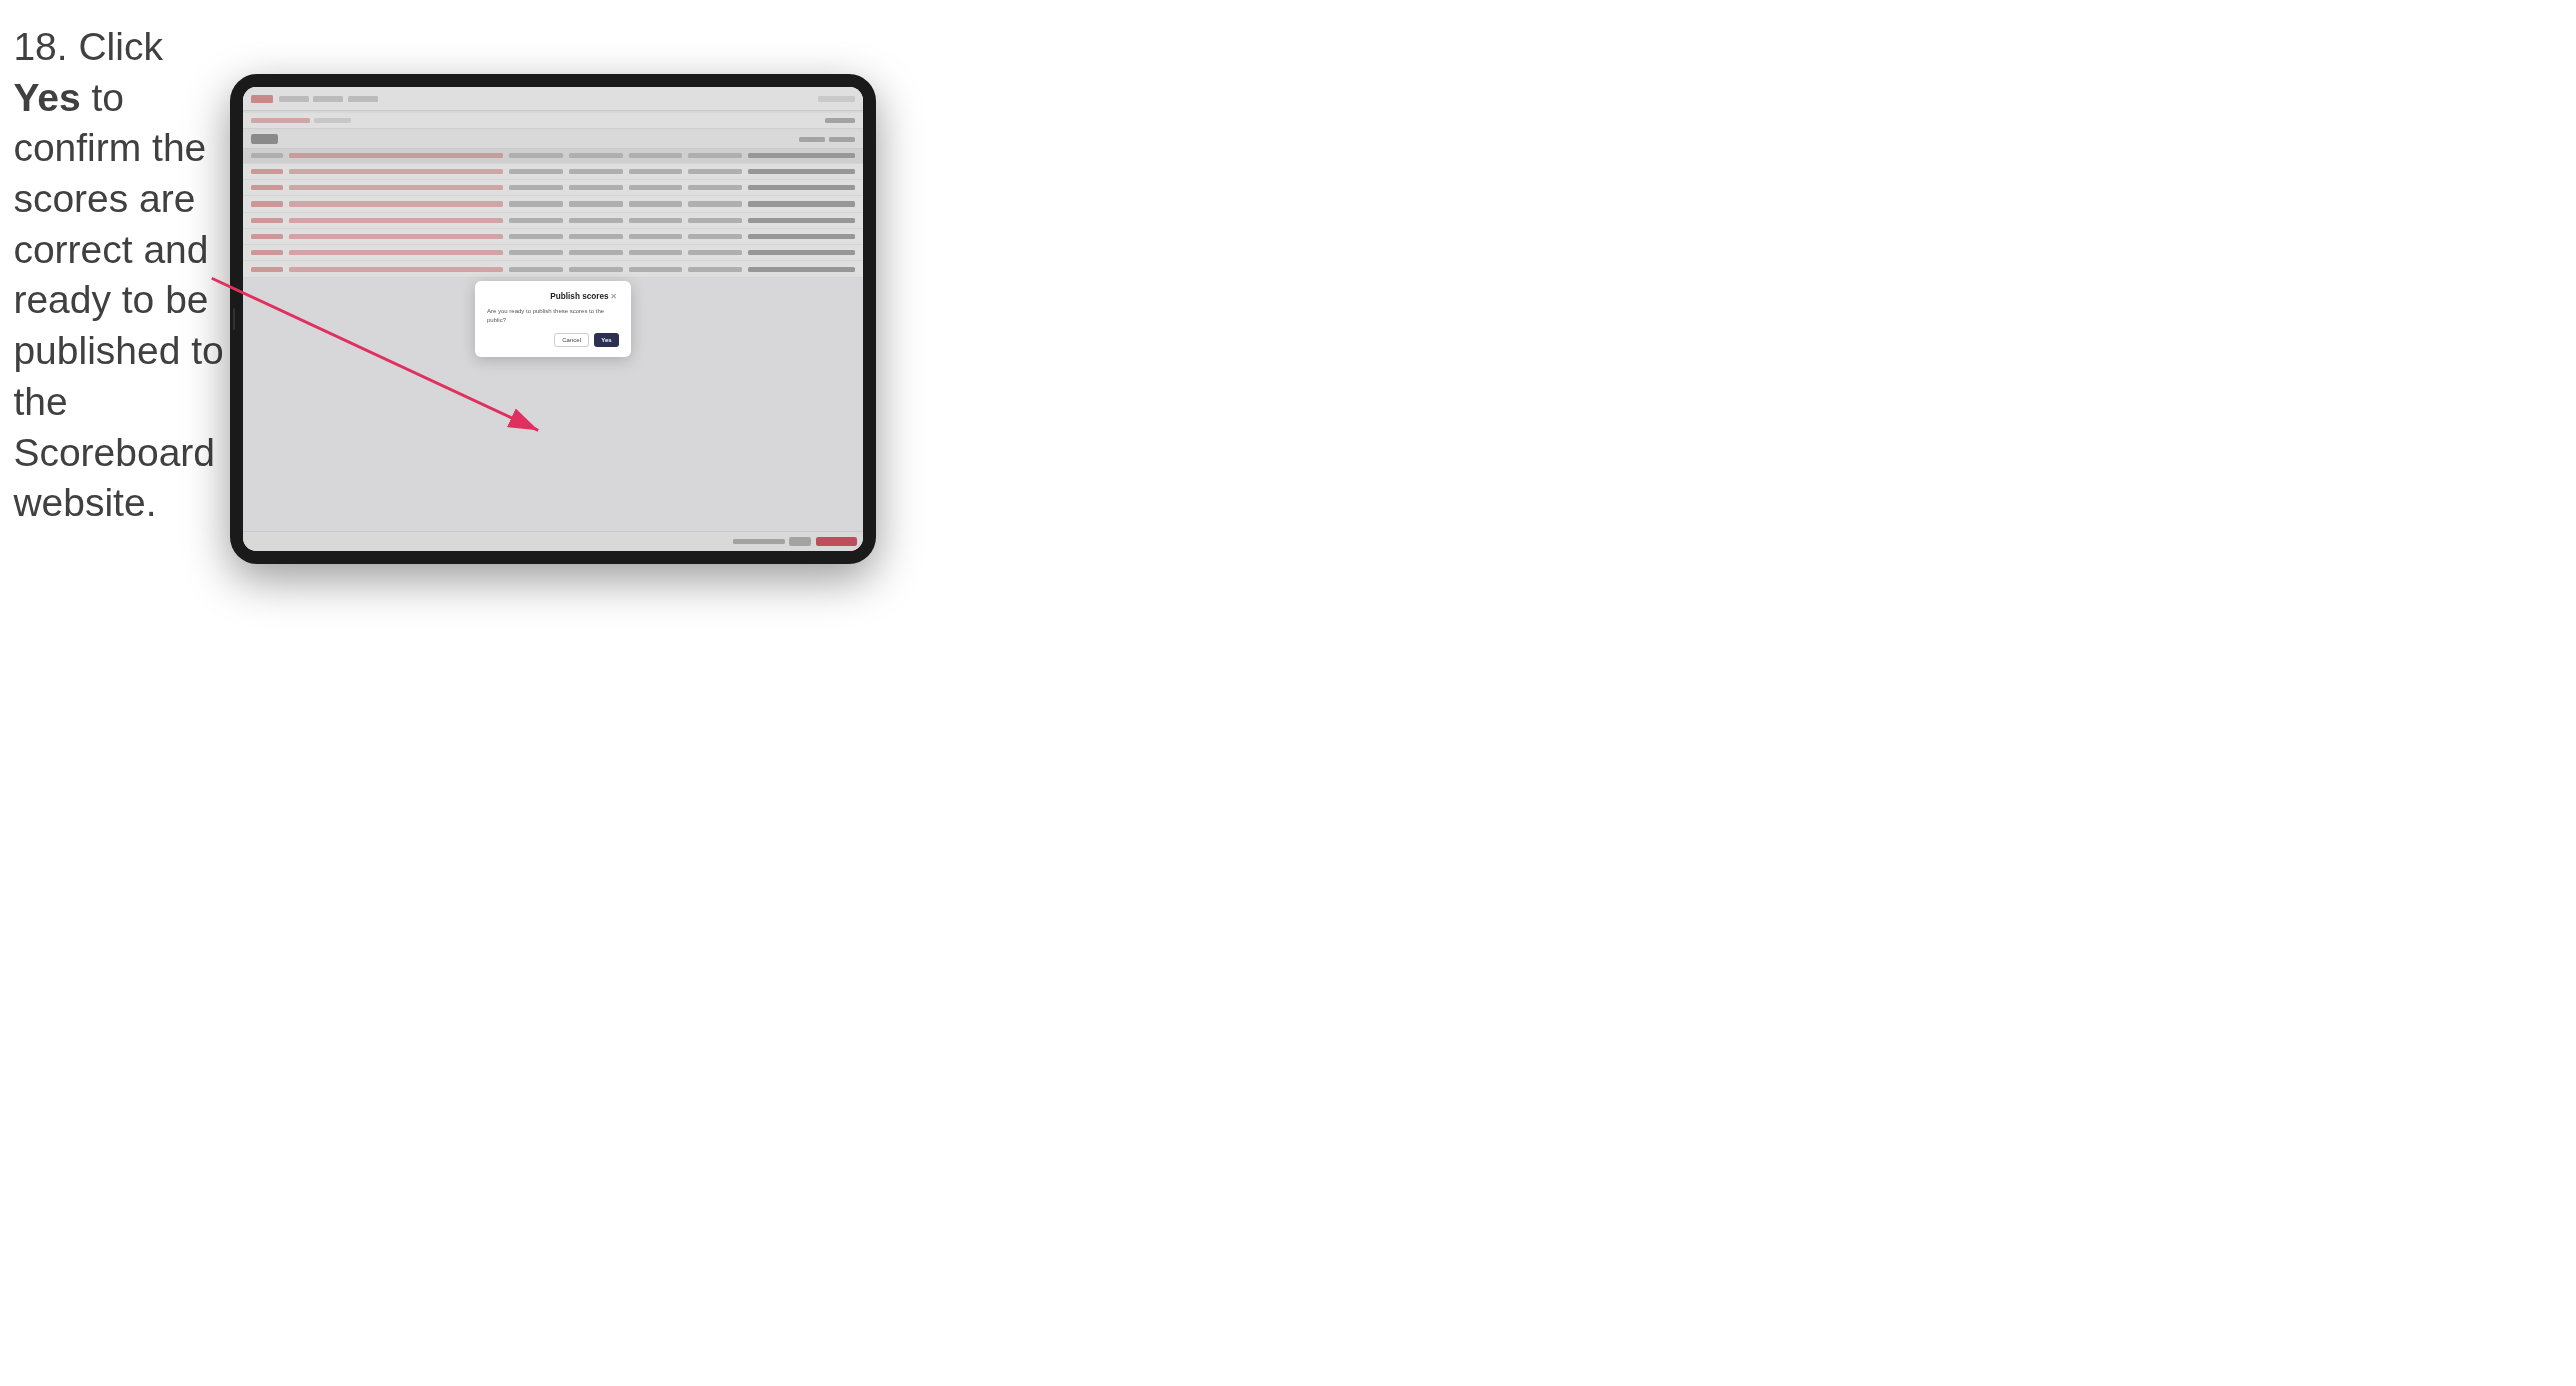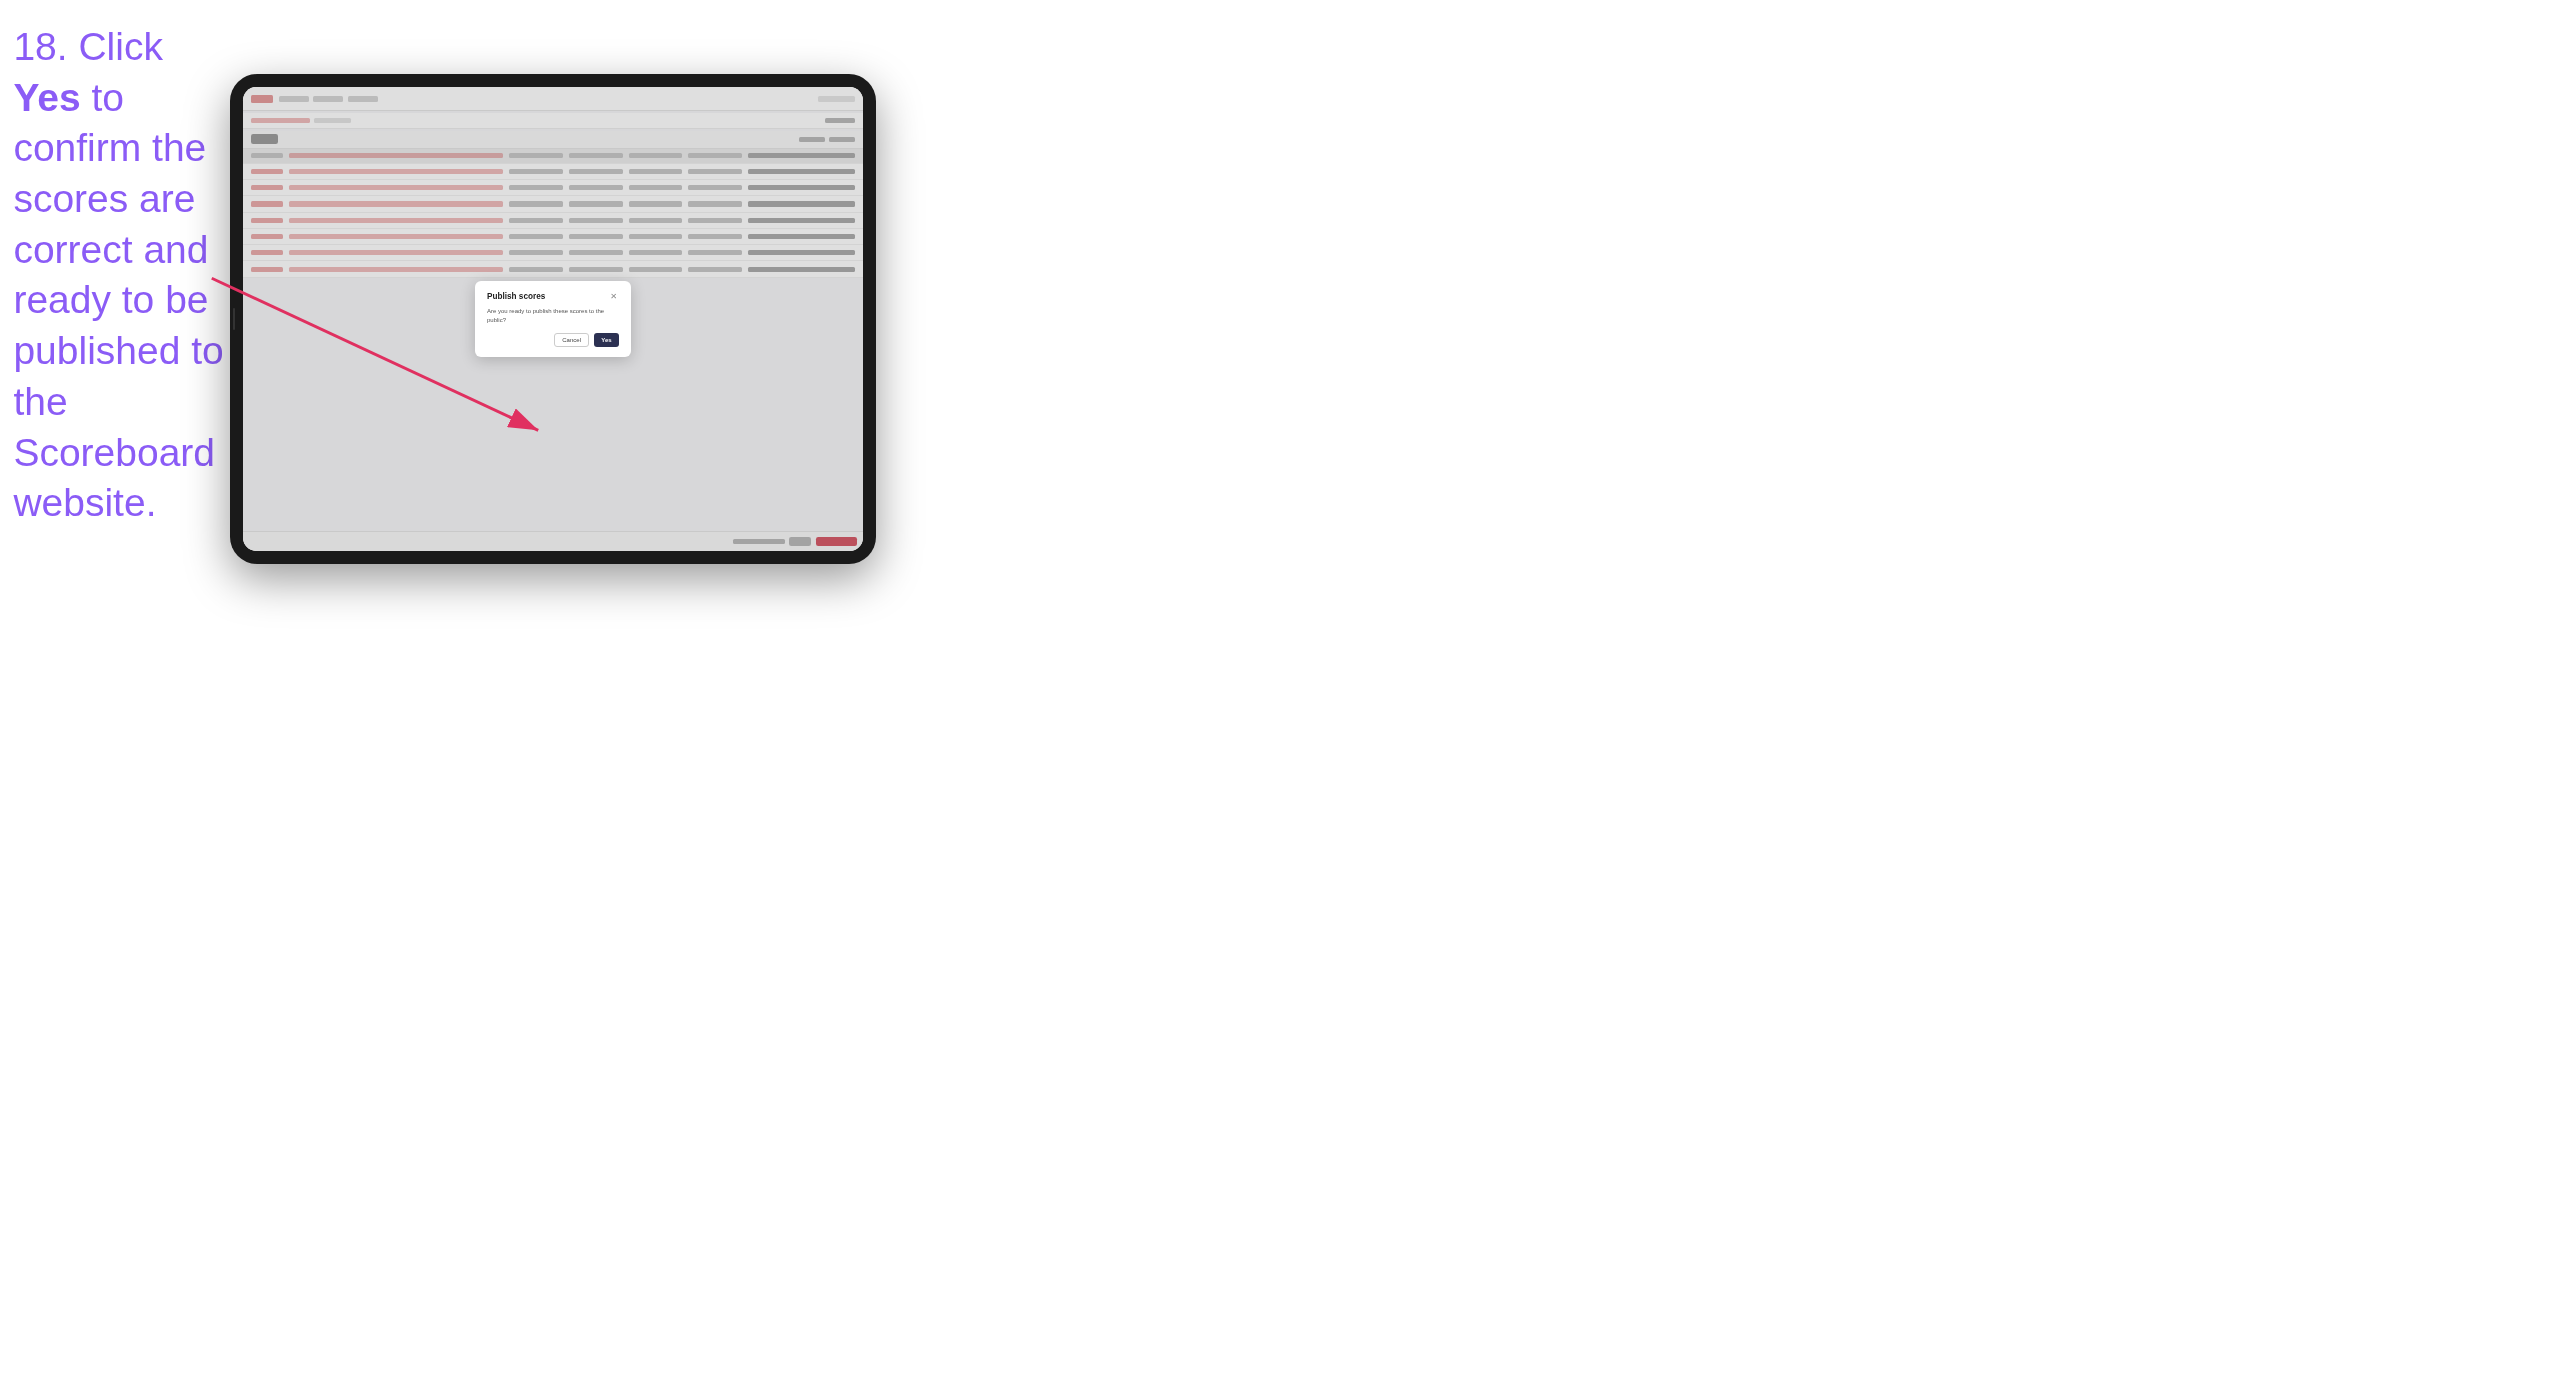--- a/index.html
+++ b/index.html
@@ -14,21 +14,21 @@
     }
 
     
     .instruction-text {
       position: absolute;
       left: 13.4px;
       top: 22px;
       width: 215px;
       font-size: 39px;
       line-height: 1.3;
-      color: #8b5cf6;
+      color: #404040;
     }
 
     .instruction-text strong {
       font-weight: 700;
     }
 
     
     .tablet {
       position: absolute;
       left: 230px;
@@ -204,23 +204,22 @@
       border-radius: 6px;
       box-shadow: 0 3px 15px rgba(0,0,0,0.2);
       width: 156px;
       padding: 10.4px 12px 10.4px;
       position: relative;
     }
 
     .dialog-header {
       display: flex;
       align-items: center;
-      justify-content: space-between;
+      justify-content: flex-end;
       margin-bottom: 6px;
-      gap: 19px;
     }
 
     .dialog-title {
       font-size: 8.2px;
       font-weight: 600;
       color: #222;
     }
 
     .dialog-close {
       width: 10.4px;

